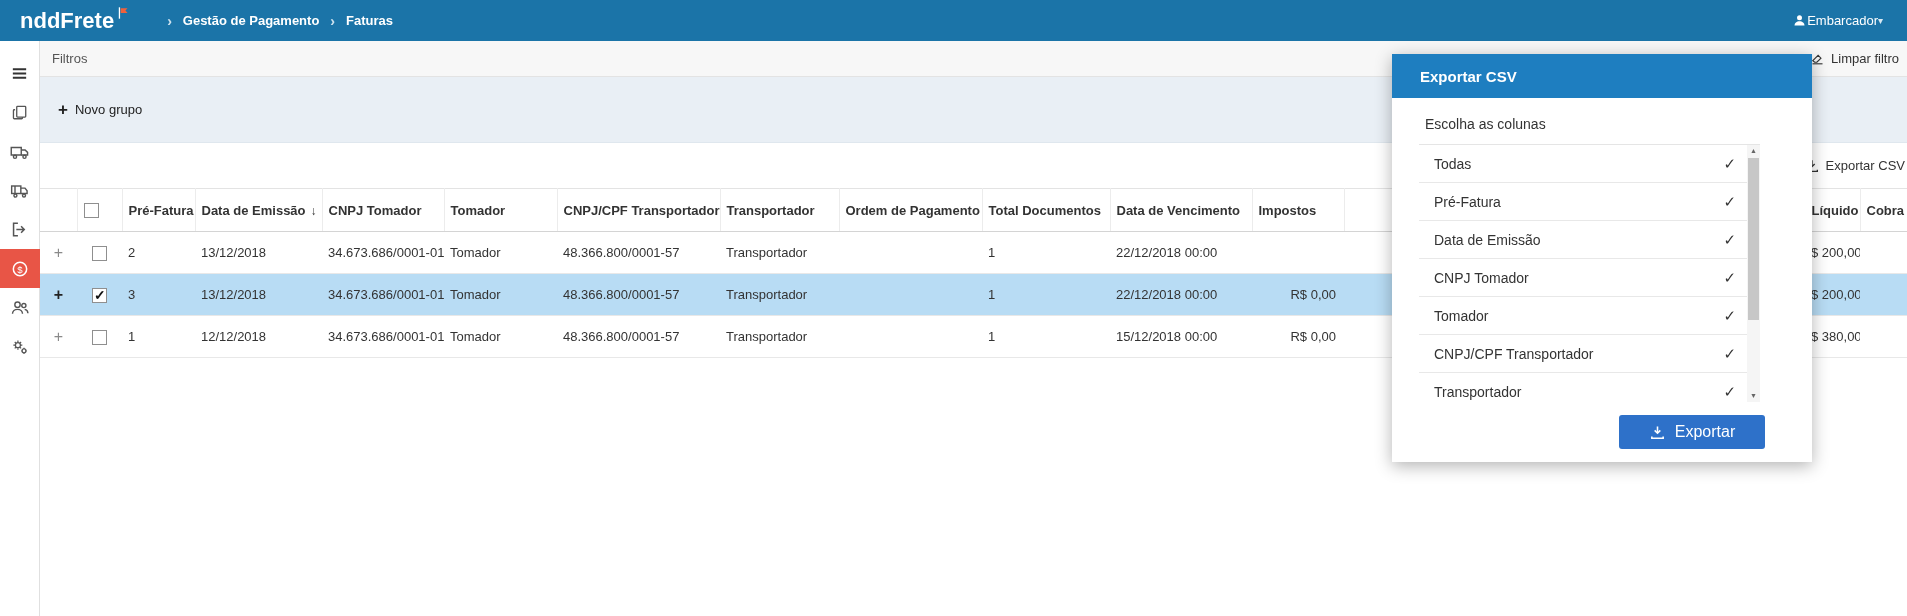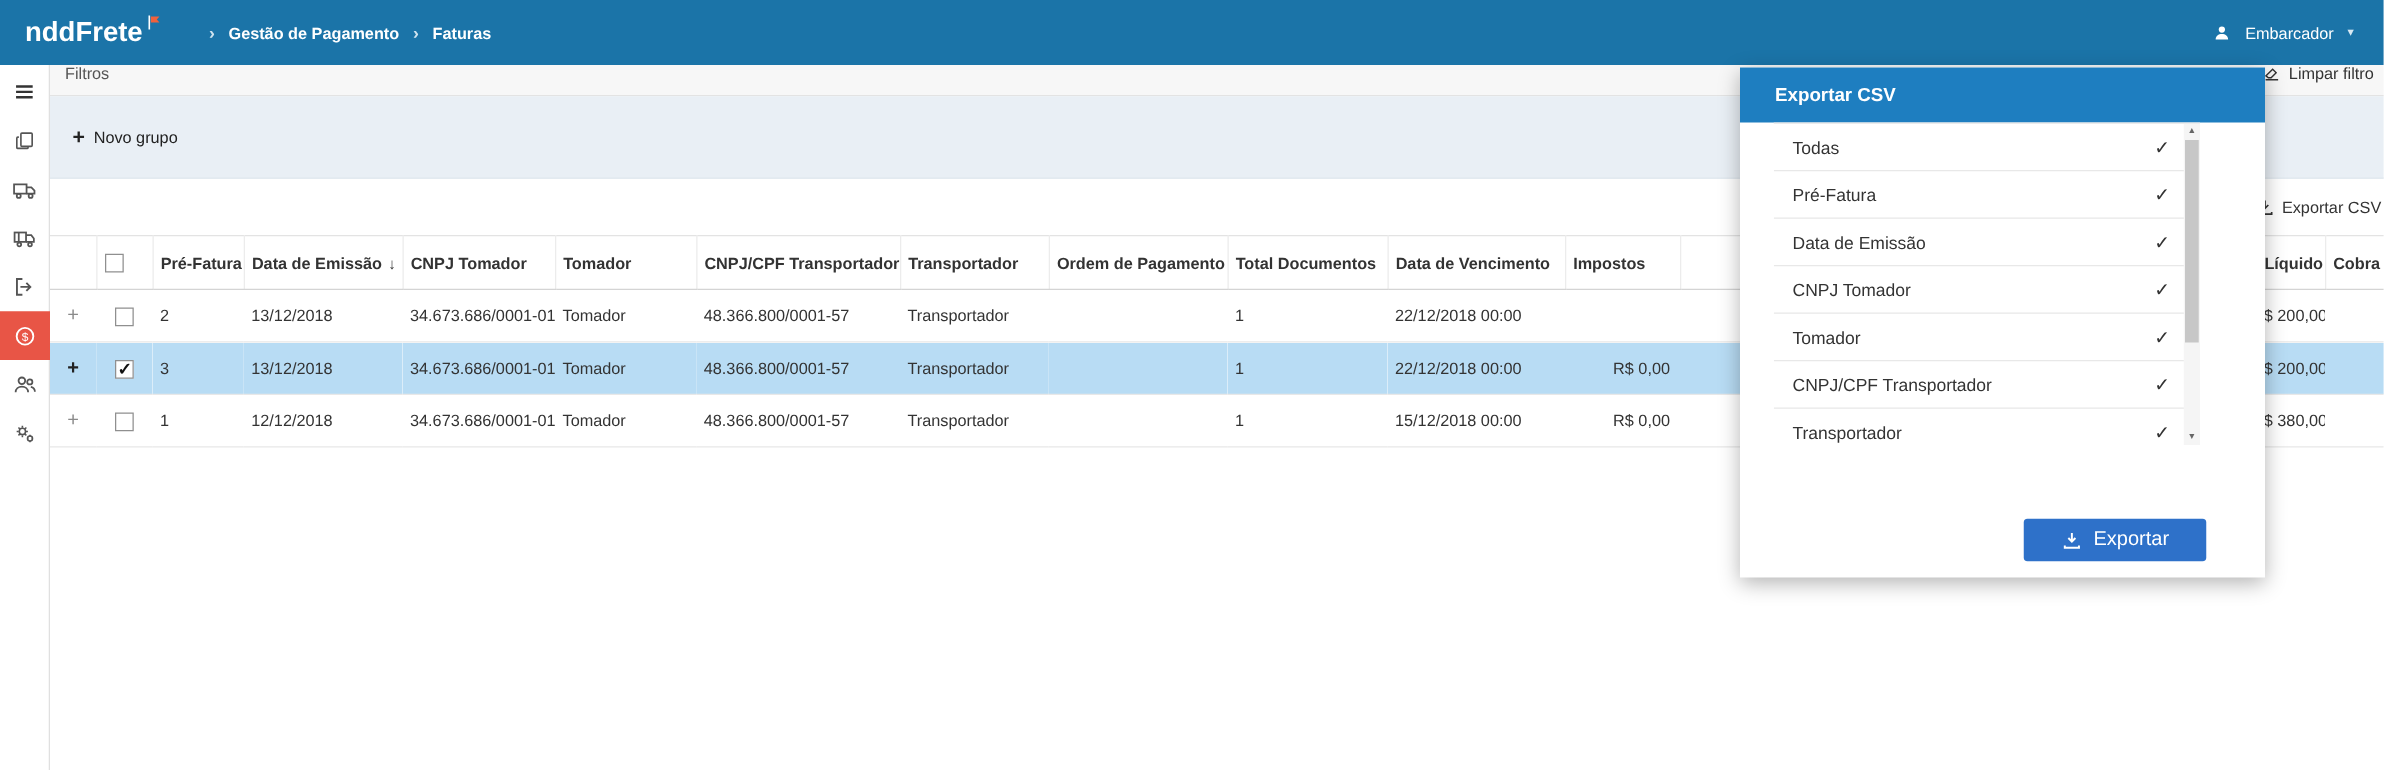--- a/index.html
+++ b/index.html
@@ -1,29 +1,29 @@
 <!DOCTYPE html>
 <html><head>
 <meta charset="utf-8">
 <style>
   * { margin:0; padding:0; box-sizing:border-box; }
   html,body { width:1907px; height:616px; overflow:hidden; background:#fff;
               font-family:"Liberation Sans", sans-serif; }
   body { position:relative; }
 
   
-  .topbar { position:absolute; top:0; left:0; width:1907px; height:52px;
+  .topbar { position:absolute; top:0; left:0; width:1907px; height:41px;
             background:#1b74a8; color:#fff; display:flex; align-items:center;
             padding:0 24px 0 20px; z-index:5; }
   .logo-wrap { display:flex; align-items:flex-start; gap:3px; margin-right:26px; }
   .logo-text { font-size:22px; font-weight:bold; line-height:30px; }
   .crumb-chev { color:#cfe3ef; font-size:14px; font-weight:bold; margin:0 11px; }
   .crumb { font-size:13px; font-weight:bold; }
   .top-spacer { flex:1; }
-  .user-menu { display:flex; align-items:center; gap:11px; font-size:13px; }
+  .user-menu { display:flex; align-items:center; gap:0; font-size:13px; }
   .user-menu .caret { font-size:10px; color:#d8e9f3; }
 
   
   .sidebar { position:absolute; top:40px; left:0; width:40px; height:576px;
              background:#fff; border-right:1px solid #e0e0e0; display:flex;
              flex-direction:column; align-items:center; padding-top:14px; z-index:4; }
   .side-item { width:40px; height:39px; display:flex; align-items:center;
                justify-content:center; color:#555; cursor:pointer; }
   .side-item:first-child { color:#333; }
   .side-item.active { background:#e85546; color:#fff; }
@@ -325,20 +325,21 @@
         <td></td>
       </tr>
     </tbody>
   </table>
 </div>
 
 <div class="modal">
   <div class="modal-header">
     <span>Exportar CSV</span>
   </div>
+  <div class="modal-subtitle">Escolha as colunas</div>
 
   <div class="col-list">
     <div class="col-item">
       <span>Todas</span>
       <span class="check">✓</span>
     </div>
     <div class="col-item">
       <span>Pré-Fatura</span>
       <span class="check">✓</span>
     </div>

